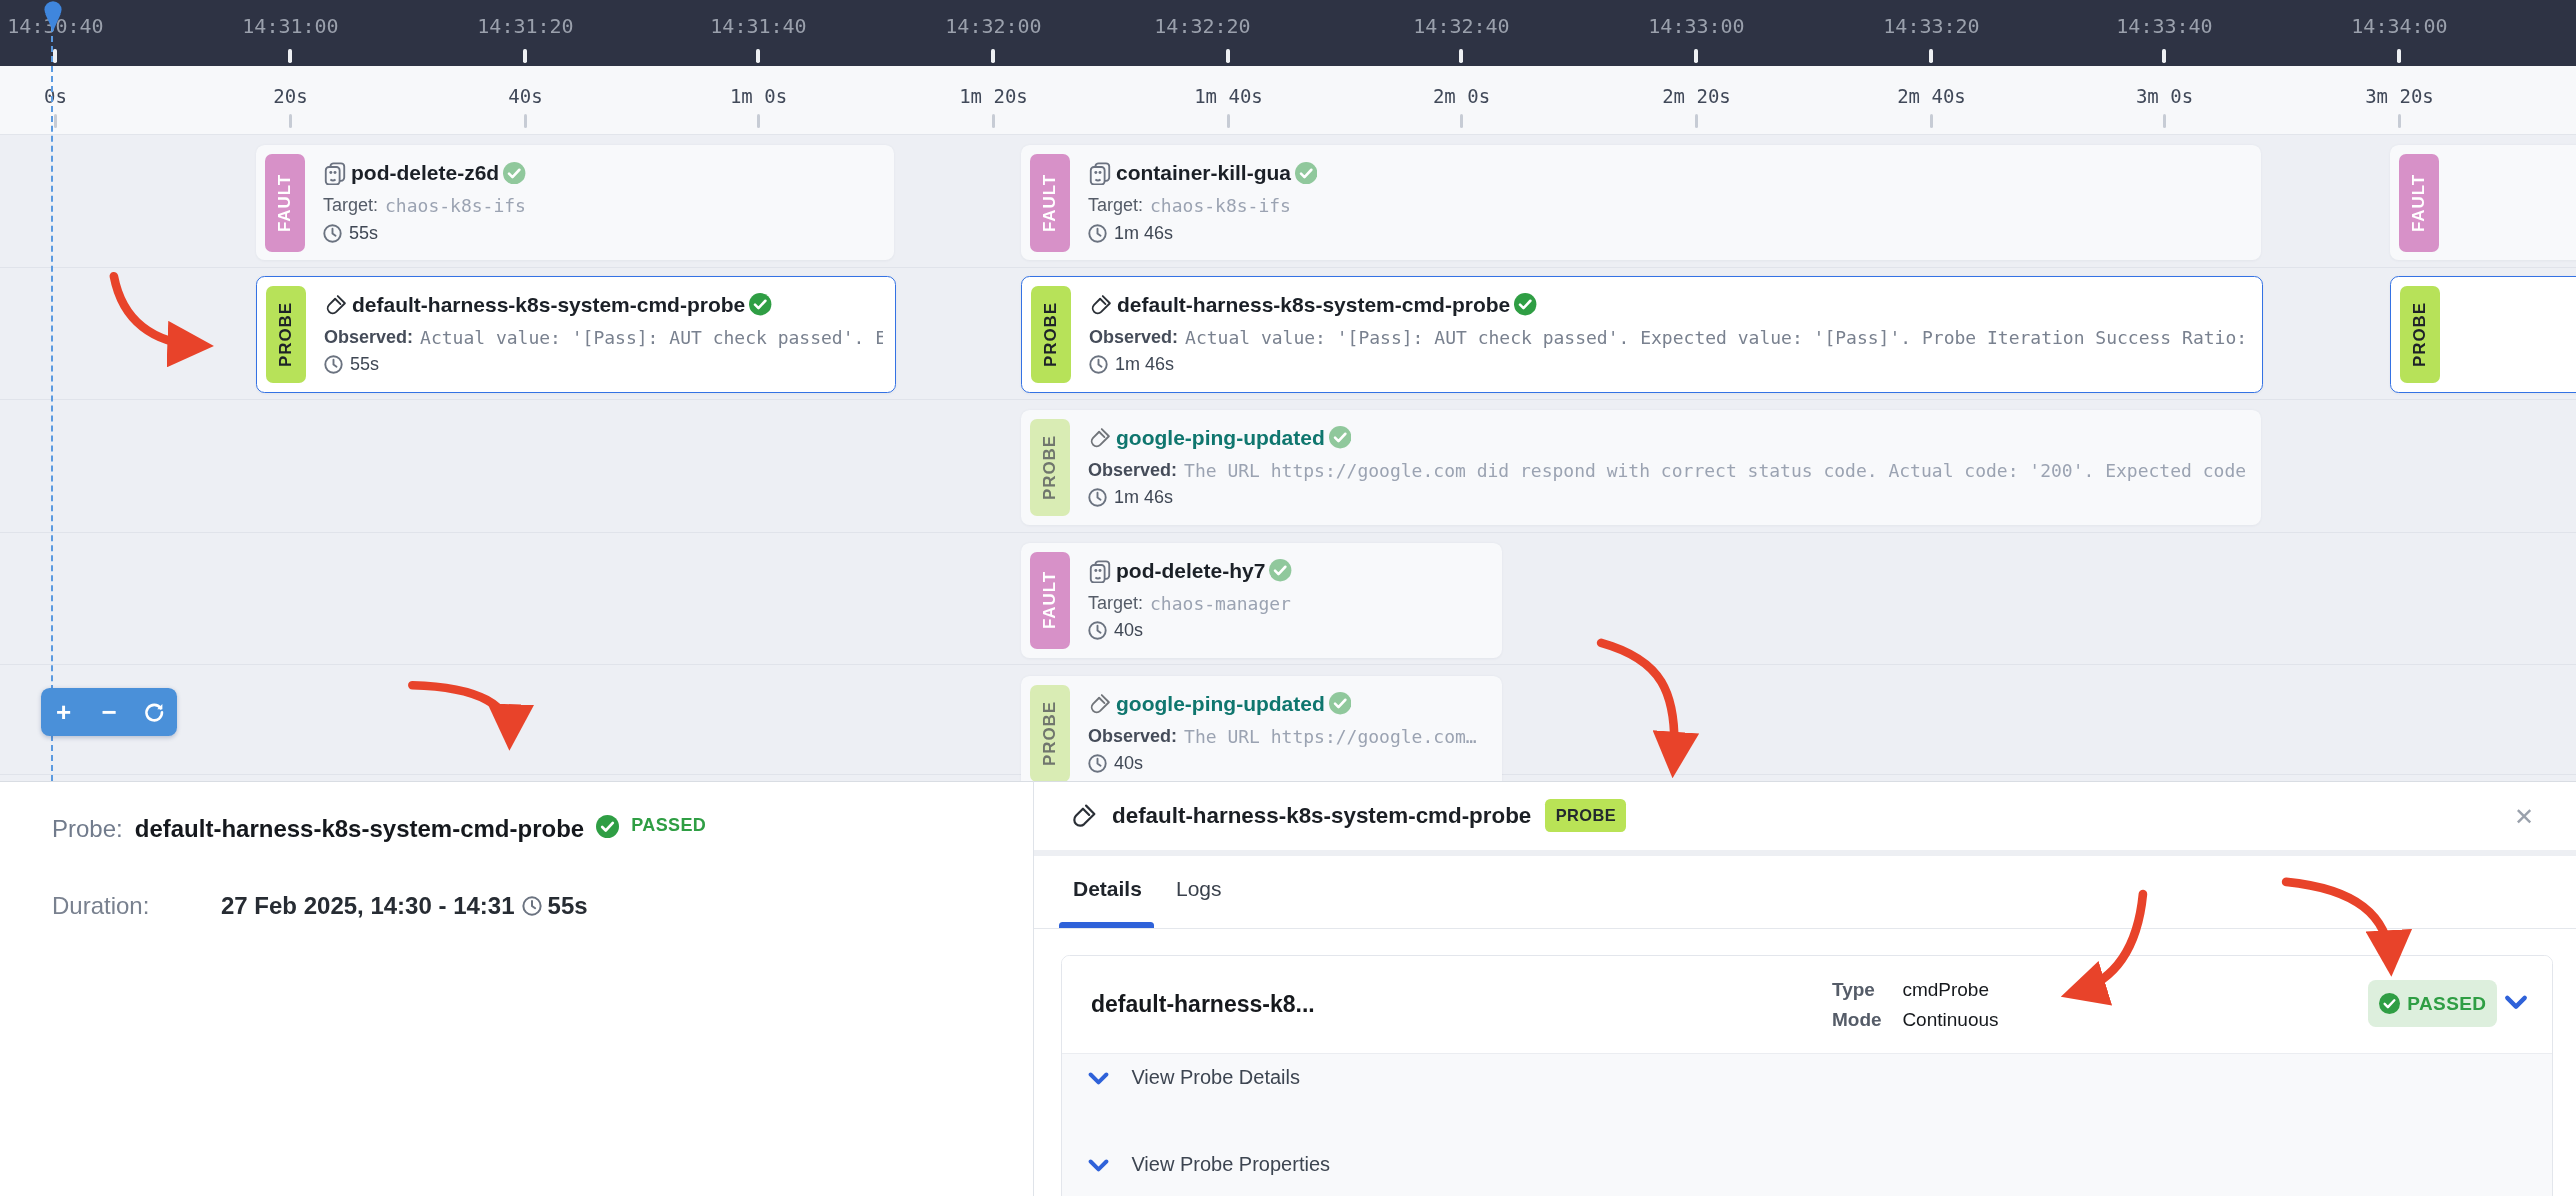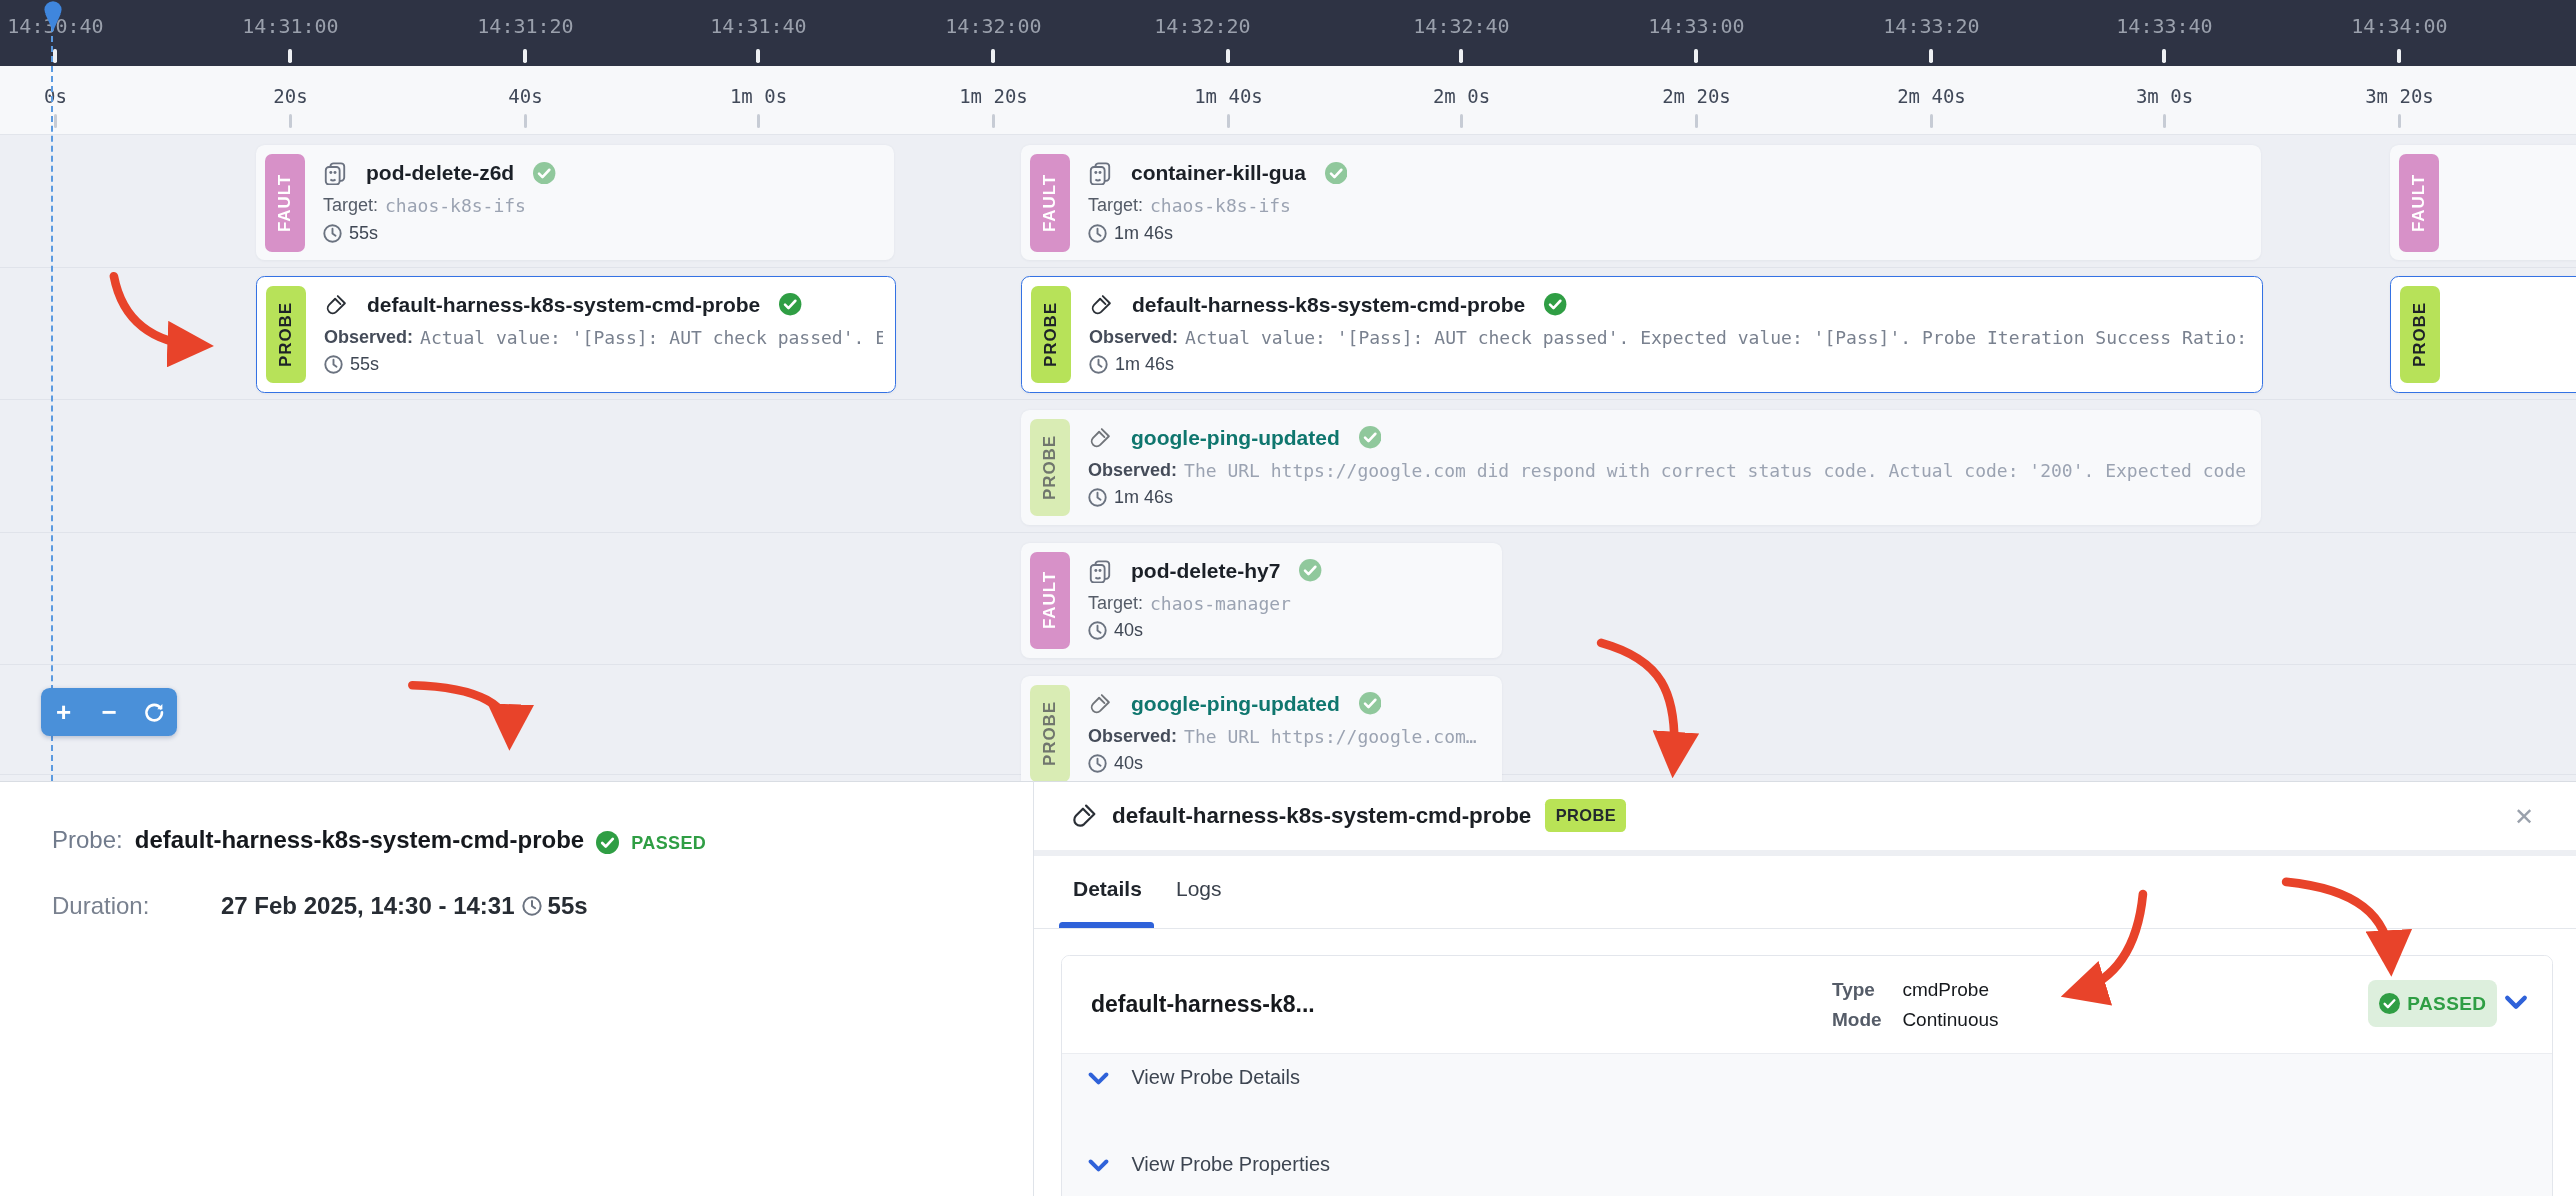--- a/index.html
+++ b/index.html
@@ -39,21 +39,21 @@
            display:flex;align-items:center;justify-content:center;}
   .badge-v span{transform:rotate(180deg);writing-mode:vertical-rl;
                 font-size:17px;font-weight:700;letter-spacing:0.9px;}
   .badge-fault{background:#d791c8;}
   .badge-fault span{color:#ffffff;}
   .badge-probe{background:#b7e259;}
   .badge-probe span{color:#1d2228;}
   .badge-probe-muted{background:#d9ecb4;}
   .badge-probe-muted span{color:#70766d;}
   .card .content{position:absolute;left:67px;top:12px;right:12px;}
-  .titlerow{display:flex;align-items:center;gap:19px;height:31px;white-space:nowrap;overflow:hidden;}
+  .titlerow{display:flex;align-items:center;gap:4px;height:31px;white-space:nowrap;overflow:hidden;}
   .cardtitle{font-size:21px;font-weight:700;color:#1b2027;}
   .cardtitle.muted{color:#0f766e;}
   .metarow{margin-top:5.2px;height:24px;display:flex;align-items:center;gap:7px;
            white-space:nowrap;overflow:hidden;font-size:18px;}
   .metalabel{color:#454c59;font-weight:700;}
   .metalabel.light{font-weight:400;color:#555c68;}
   .metaval{color:#9ba3b2;font-size:18px;}
   .metaval.dim{color:#79818f;}
   .durrow{margin-top:5.2px;display:flex;align-items:center;gap:7px;
           color:#3f4754;font-size:18px;}
@@ -61,21 +61,21 @@
   
   #zoomctl{left:41px;top:688px;width:136px;height:48px;background:#4a90d9;border-radius:8.6px;
            display:flex;align-items:center;justify-content:space-around;z-index:6;
            box-shadow:0 1.7px 4.3px rgba(30,60,110,.25);}
   #zoomctl .zbtn{color:#ffffff;font-size:26px;font-weight:700;line-height:1;cursor:pointer;
                  display:flex;align-items:center;justify-content:center;width:35px;height:35px;}
 
   
   #leftpanel{left:0;top:781px;width:1033px;height:416px;background:#ffffff;
              border-top:0.9px solid #d9dde3;z-index:10;}
-  #lp-title{position:absolute;left:52px;top:44px;display:flex;align-items:flex-end;gap:12px;white-space:nowrap;}
+  #lp-title{position:absolute;left:52px;top:33px;display:flex;align-items:flex-start;gap:12px;white-space:nowrap;}
   #lp-title .plabel{font-size:24px;color:#717b8c;}
   #lp-title .pname{font-size:24px;font-weight:700;color:#15181d;}
   #lp-title .passed{font-size:18px;font-weight:700;color:#2f9e44;letter-spacing:0.4px;}
   #lp-duration{position:absolute;left:52px;top:110px;display:flex;align-items:center;font-size:24px;}
   #lp-duration .dlabel{color:#79818f;width:169px;}
   #lp-duration .dval{color:#272c33;font-weight:600;}
   #lp-duration .dtime{color:#272c33;font-weight:600;margin-left:7px;display:flex;align-items:center;gap:6px;}
 
   #rightpanel{left:1033px;top:781px;width:1543px;height:416px;background:#ffffff;
               border-top:0.9px solid #d9dde3;border-left:0.9px solid #dfe3e9;z-index:10;}

